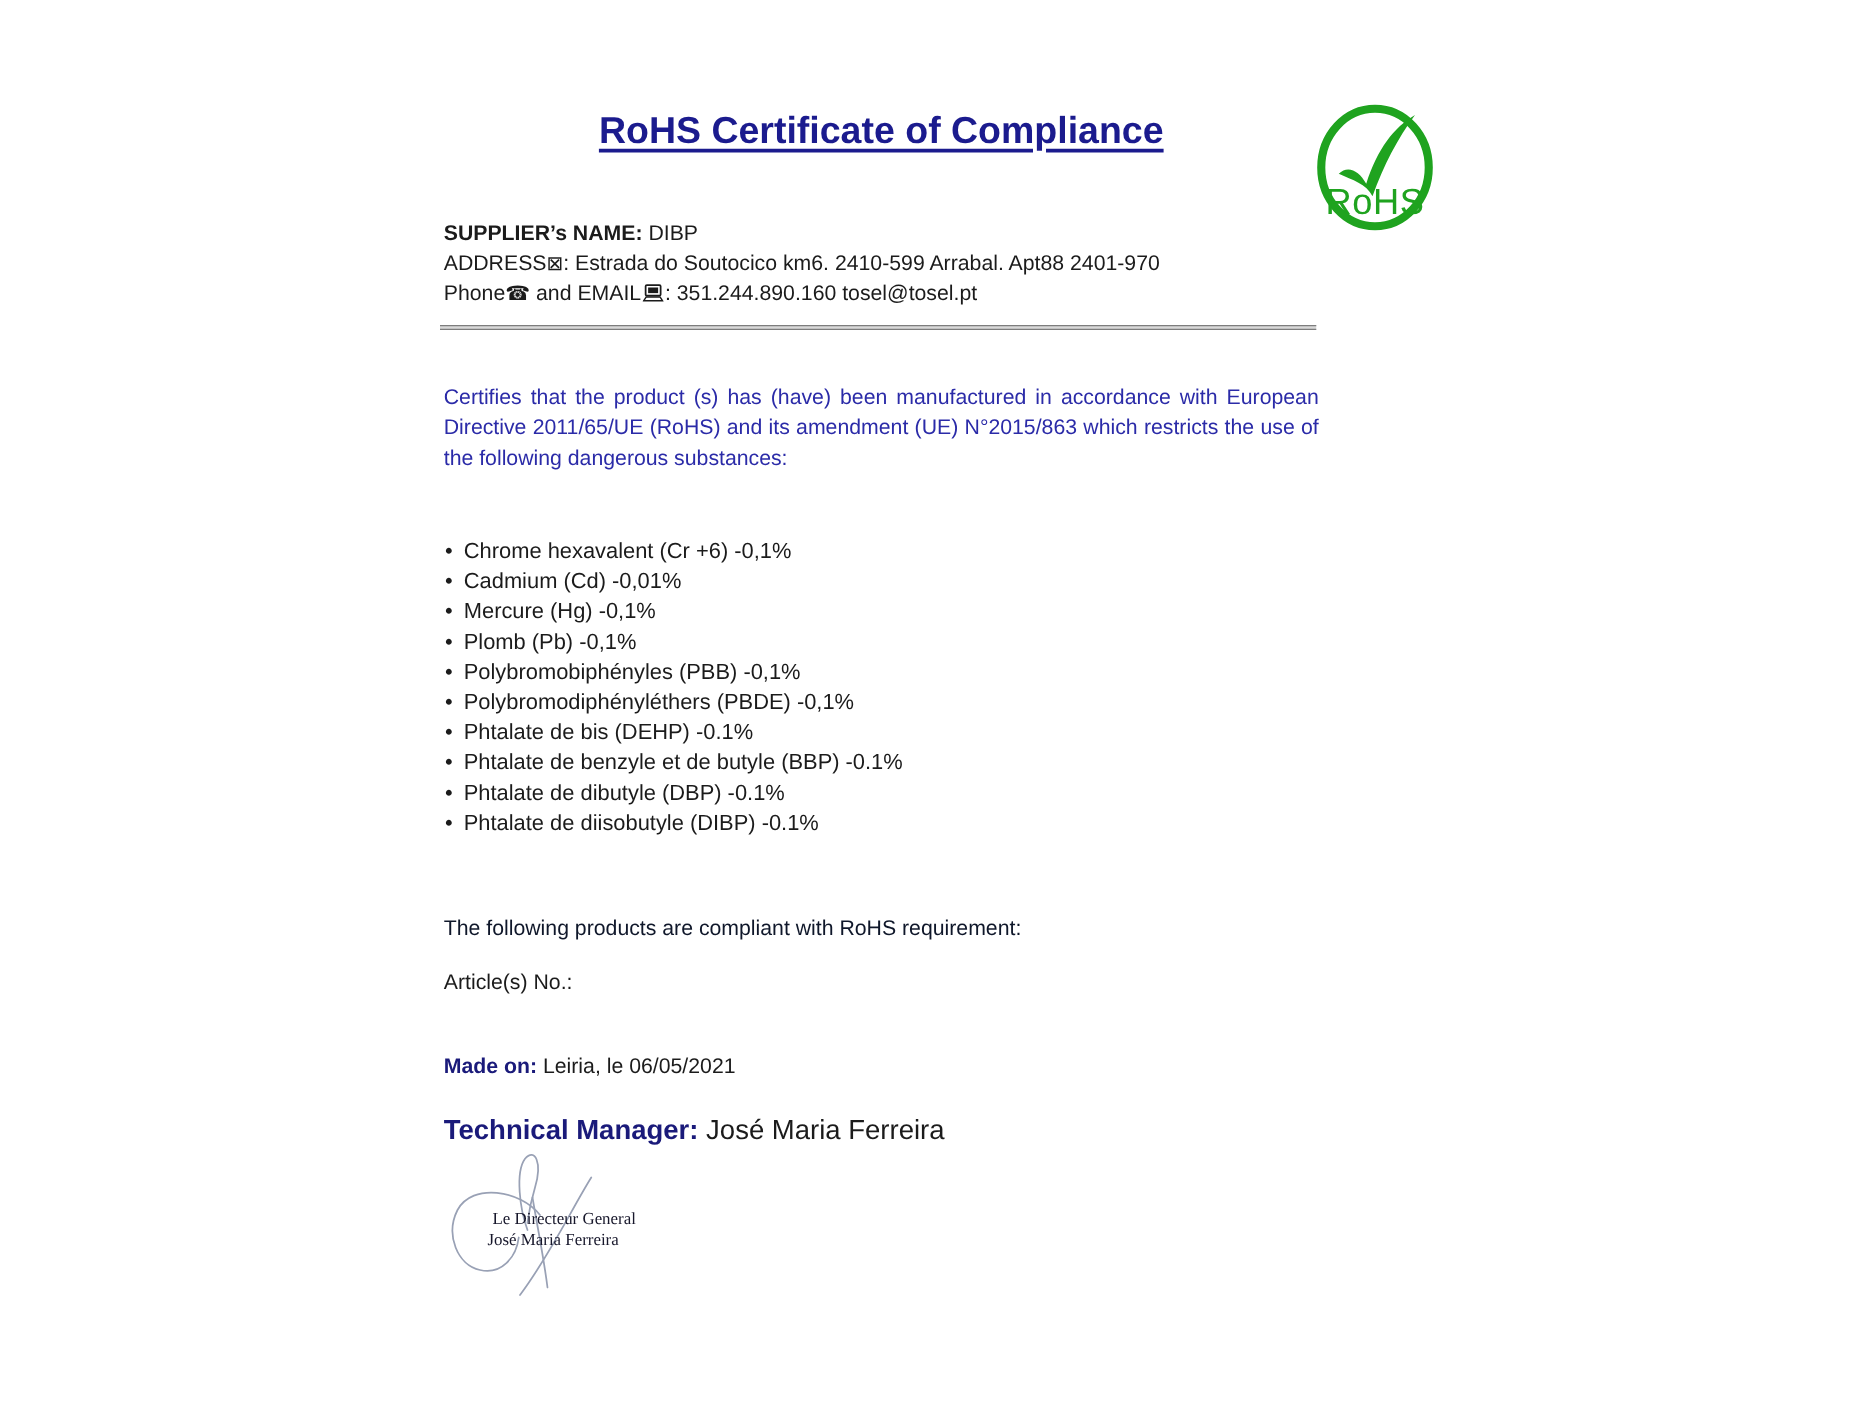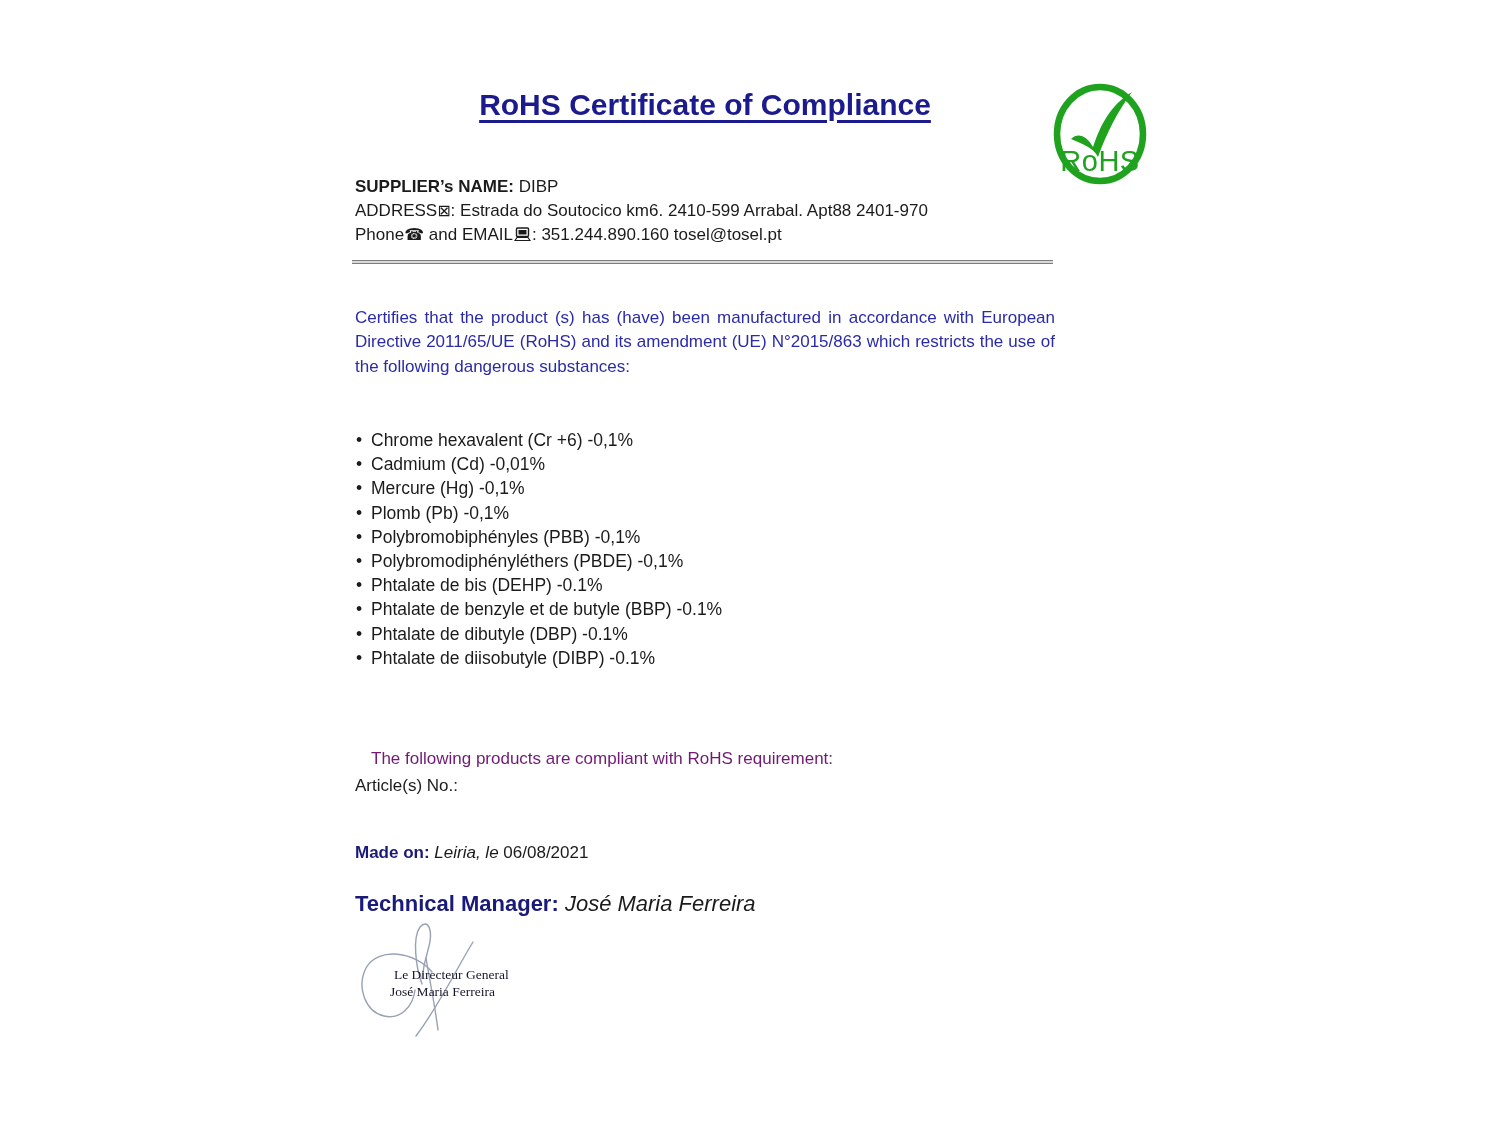--- a/index.html
+++ b/index.html
@@ -27,21 +27,21 @@
     text-underline-offset: 5px;
   }
 
   
   .logo { left: 1052px; top: 82px; width: 96px; height: 104px; }
 
   
   .supplier { left: 355px; top: 175px; width: 700px; font-size: 17px; line-height: 24px; }
   .b { font-weight: bold; }
   .u { text-decoration-thickness: 1.5px; }
-  .i { font-style: italic; }
+  .i { }
   .navy { color: #1a1a7a; }
   .glyph { font-family: "DejaVu Sans", sans-serif; font-size: 16px; }
   .computer-svg { vertical-align: -2px; margin: 0 1px; }
 
   
   .rule {
     left: 352px; top: 260px; width: 701px; height: 2px;
     background: #d9d9d9;
     border-top: 1.5px solid #7d7d7d;
     border-bottom: 1.5px solid #7d7d7d;
@@ -57,21 +57,21 @@
     color: #2b2ba8;
   }
 
   
   .bullets { left: 356px; top: 428px; width: 700px; font-size: 17.5px; line-height: 24.2px; color: #1b1b1b; }
   .bullet-item { white-space: nowrap; }
   .bullet-item .dot::before { content: "•"; }
   .bullet-item .dot { display: inline-block; width: 15px; }
 
   
-  .compliance { left: 355px; top: 733px; width: 700px; margin: 16px; font-size: 17px; color: #701a75; }
+  .compliance { left: 355px; top: 733px; width: 700px; margin: 0; font-size: 17px; color: #0f172a; }
   .article { left: 355px; top: 776px; width: 700px; margin: 0; font-size: 17px; color: #1b1b1b; }
 
   
   .madeon { left: 355px; top: 843px; width: 700px; margin: 0; font-size: 17px; color: #1b1b1b; }
   .manager { left: 355px; top: 891px; width: 700px; margin: 0; font-size: 22px; color: #1b1b1b; }
 
   
   .signature { left: 356px; top: 920px; width: 160px; height: 130px; }
   .sig-svg { position: absolute; left: 0; top: 0; }
   .sig-text {
@@ -123,21 +123,21 @@
     <div class="bullet-item"><span class="dot"></span><span>Phtalate de bis (DEHP) -0.1%</span></div>
     <div class="bullet-item"><span class="dot"></span><span>Phtalate de benzyle et de butyle (BBP) -0.1%</span></div>
     <div class="bullet-item"><span class="dot"></span><span>Phtalate de dibutyle (DBP) -0.1%</span></div>
     <div class="bullet-item"><span class="dot"></span><span>Phtalate de diisobutyle (DIBP) -0.1%</span></div>
   </div>
 
   <p class="abs compliance">The following products are compliant with RoHS requirement:</p>
 
   <p class="abs article">Article(s) No.:</p>
 
-  <p class="abs madeon"><span class="b navy">Made on:</span> <span class="i">Leiria, le</span> <span>06/08/2021</span></p>
+  <p class="abs madeon"><span class="b navy">Made on:</span> <span class="i">Leiria, le</span> <span>06/05/2021</span></p>
 
   <p class="abs manager"><span class="b navy">Technical Manager:</span> <span class="i">José Maria Ferreira</span></p>
 
   <div class="abs signature">
     <svg class="sig-svg" width="160" height="130" viewBox="0 0 160 130">
       <g fill="none" stroke="#99A1B5" stroke-width="1.4" stroke-linecap="round">
         <path d="M76,52 C60,32 22,26 10,48 C0,68 10,92 28,96 C45,100 57,86 59,70"></path>
         <path d="M66,64 C60,48 56,18 64,7 C72,-2 78,10 72,30 C69,40 67,50 66,58"></path>
         <path d="M117,22 C102,46 84,84 60,116"></path>
         <path d="M70,38 C74,62 79,86 82,110"></path>

